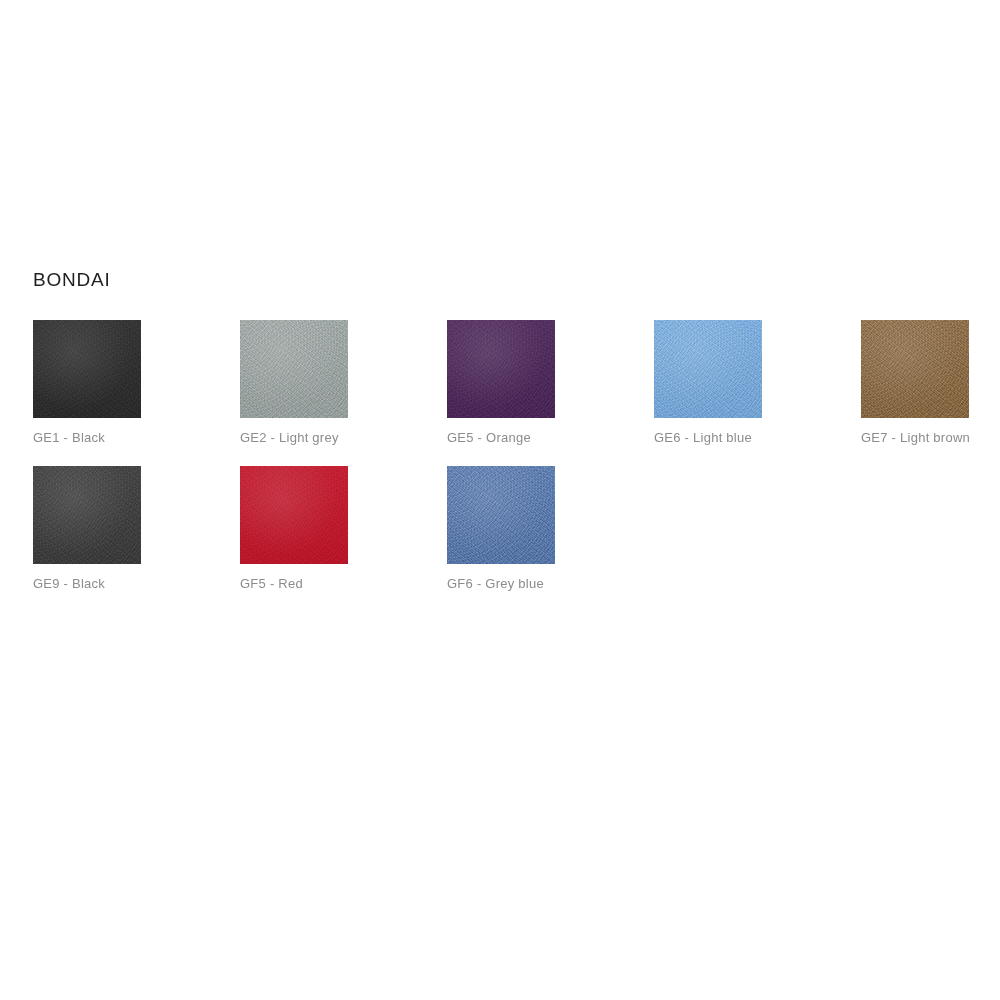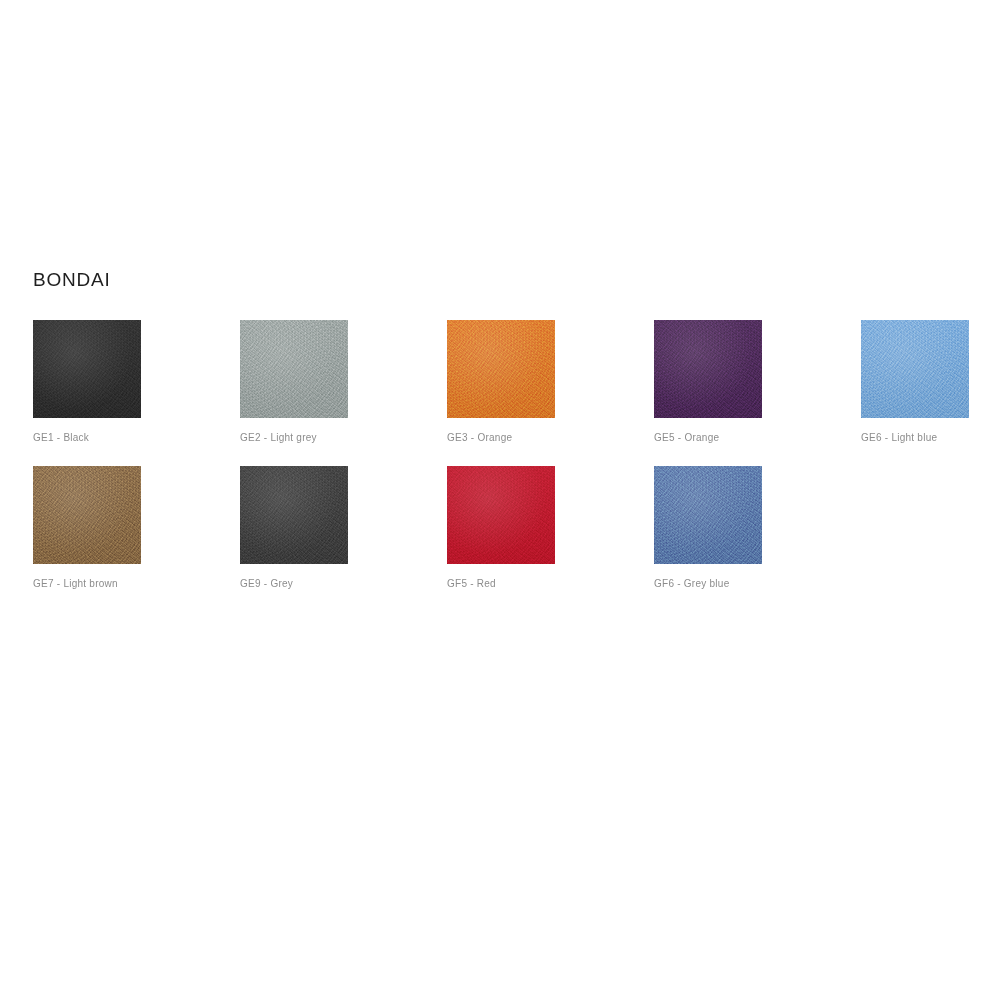--- a/index.html
+++ b/index.html
@@ -97,21 +97,21 @@
     pointer-events: none;
     background:
       radial-gradient(ellipse at 38% 34%, rgba(255,255,255,0.10), rgba(255,255,255,0) 62%),
       linear-gradient(175deg, rgba(255,255,255,0.05) 0%, rgba(0,0,0,0.05) 100%);
   }
 
   .swatch-label {
     position: absolute;
     left: 0;
     top: 110px;
-    font-size: 10px;
+    font-size: 13px;
     color: #8c8c8c;
     letter-spacing: 0.25px;
     white-space: nowrap;
     line-height: 16px;
     text-align: right;
   }
 </style>
 </head>
 <body>
 
@@ -128,27 +128,20 @@
         <div class="swatch-label">GE1 - Black</div>
       </div>
       <div class="swatch-cell">
         <div class="swatch-chip" style="background-color: rgb(156, 165, 163);">
           <div class="tex"></div>
           <div class="sheen"></div>
         </div>
         <div class="swatch-label">GE2 - Light grey</div>
       </div>
       <div class="swatch-cell">
-        <div class="swatch-chip" style="background-color: rgb(224, 123, 40);">
-          <div class="tex"></div>
-          <div class="sheen"></div>
-        </div>
-        <div class="swatch-label">GE3 - Orange</div>
-      </div>
-      <div class="swatch-cell">
         <div class="swatch-chip" style="background-color: rgb(76, 39, 89);">
           <div class="tex"></div>
           <div class="sheen"></div>
         </div>
         <div class="swatch-label">GE5 - Orange</div>
       </div>
       <div class="swatch-cell">
         <div class="swatch-chip" style="background-color: rgb(121, 171, 220);">
           <div class="tex"></div>
           <div class="sheen"></div>
@@ -160,21 +153,21 @@
           <div class="tex"></div>
           <div class="sheen"></div>
         </div>
         <div class="swatch-label">GE7 - Light brown</div>
       </div>
       <div class="swatch-cell">
         <div class="swatch-chip" style="background-color: rgb(61, 61, 61);">
           <div class="tex"></div>
           <div class="sheen"></div>
         </div>
-        <div class="swatch-label">GE9 - Grey</div>
+        <div class="swatch-label">GE9 - Black</div>
       </div>
       <div class="swatch-cell">
         <div class="swatch-chip" style="background-color: rgb(193, 22, 42);">
           <div class="tex"></div>
           <div class="sheen"></div>
         </div>
         <div class="swatch-label">GF5 - Red</div>
       </div>
       <div class="swatch-cell">
         <div class="swatch-chip" style="background-color: rgb(90, 122, 173);">

